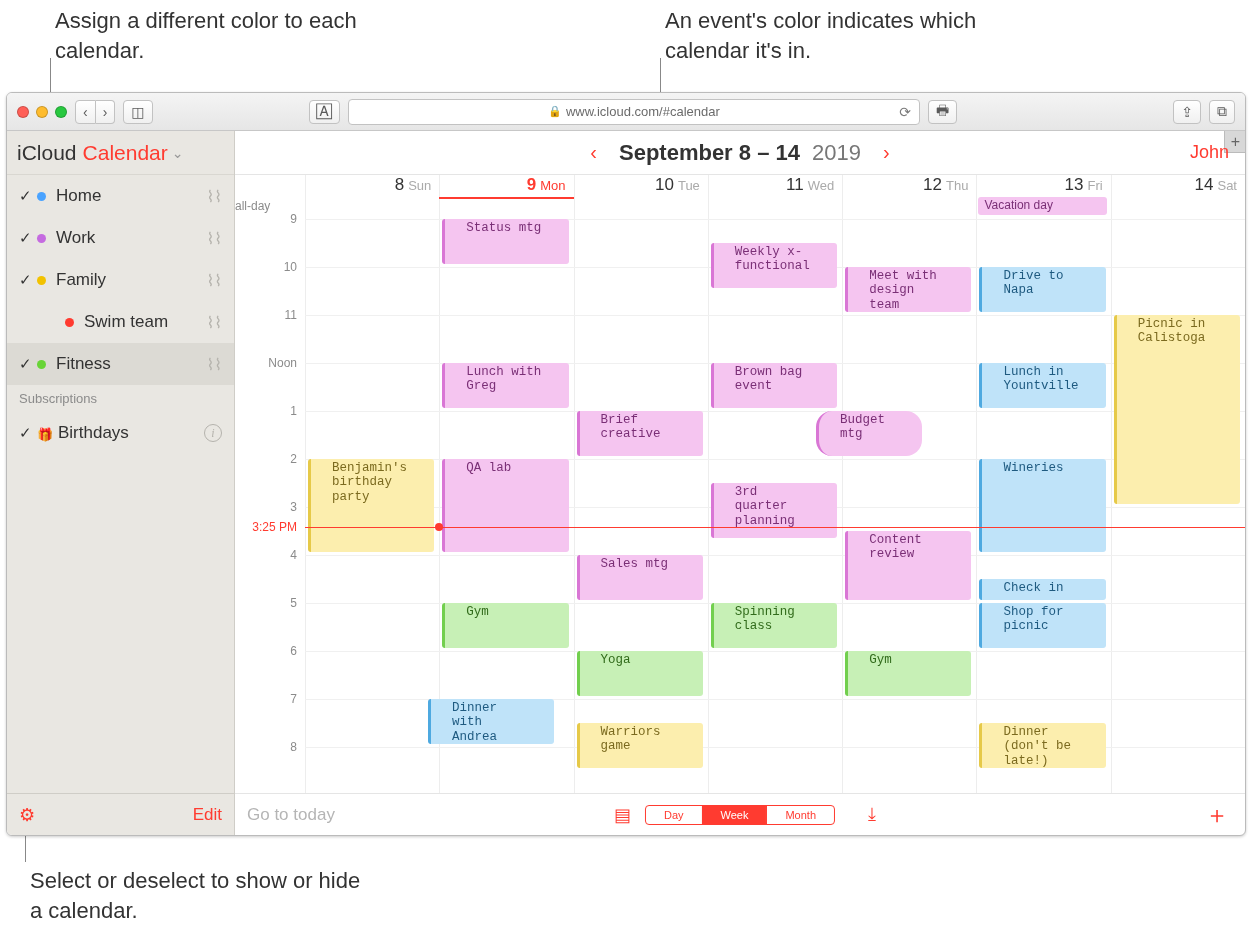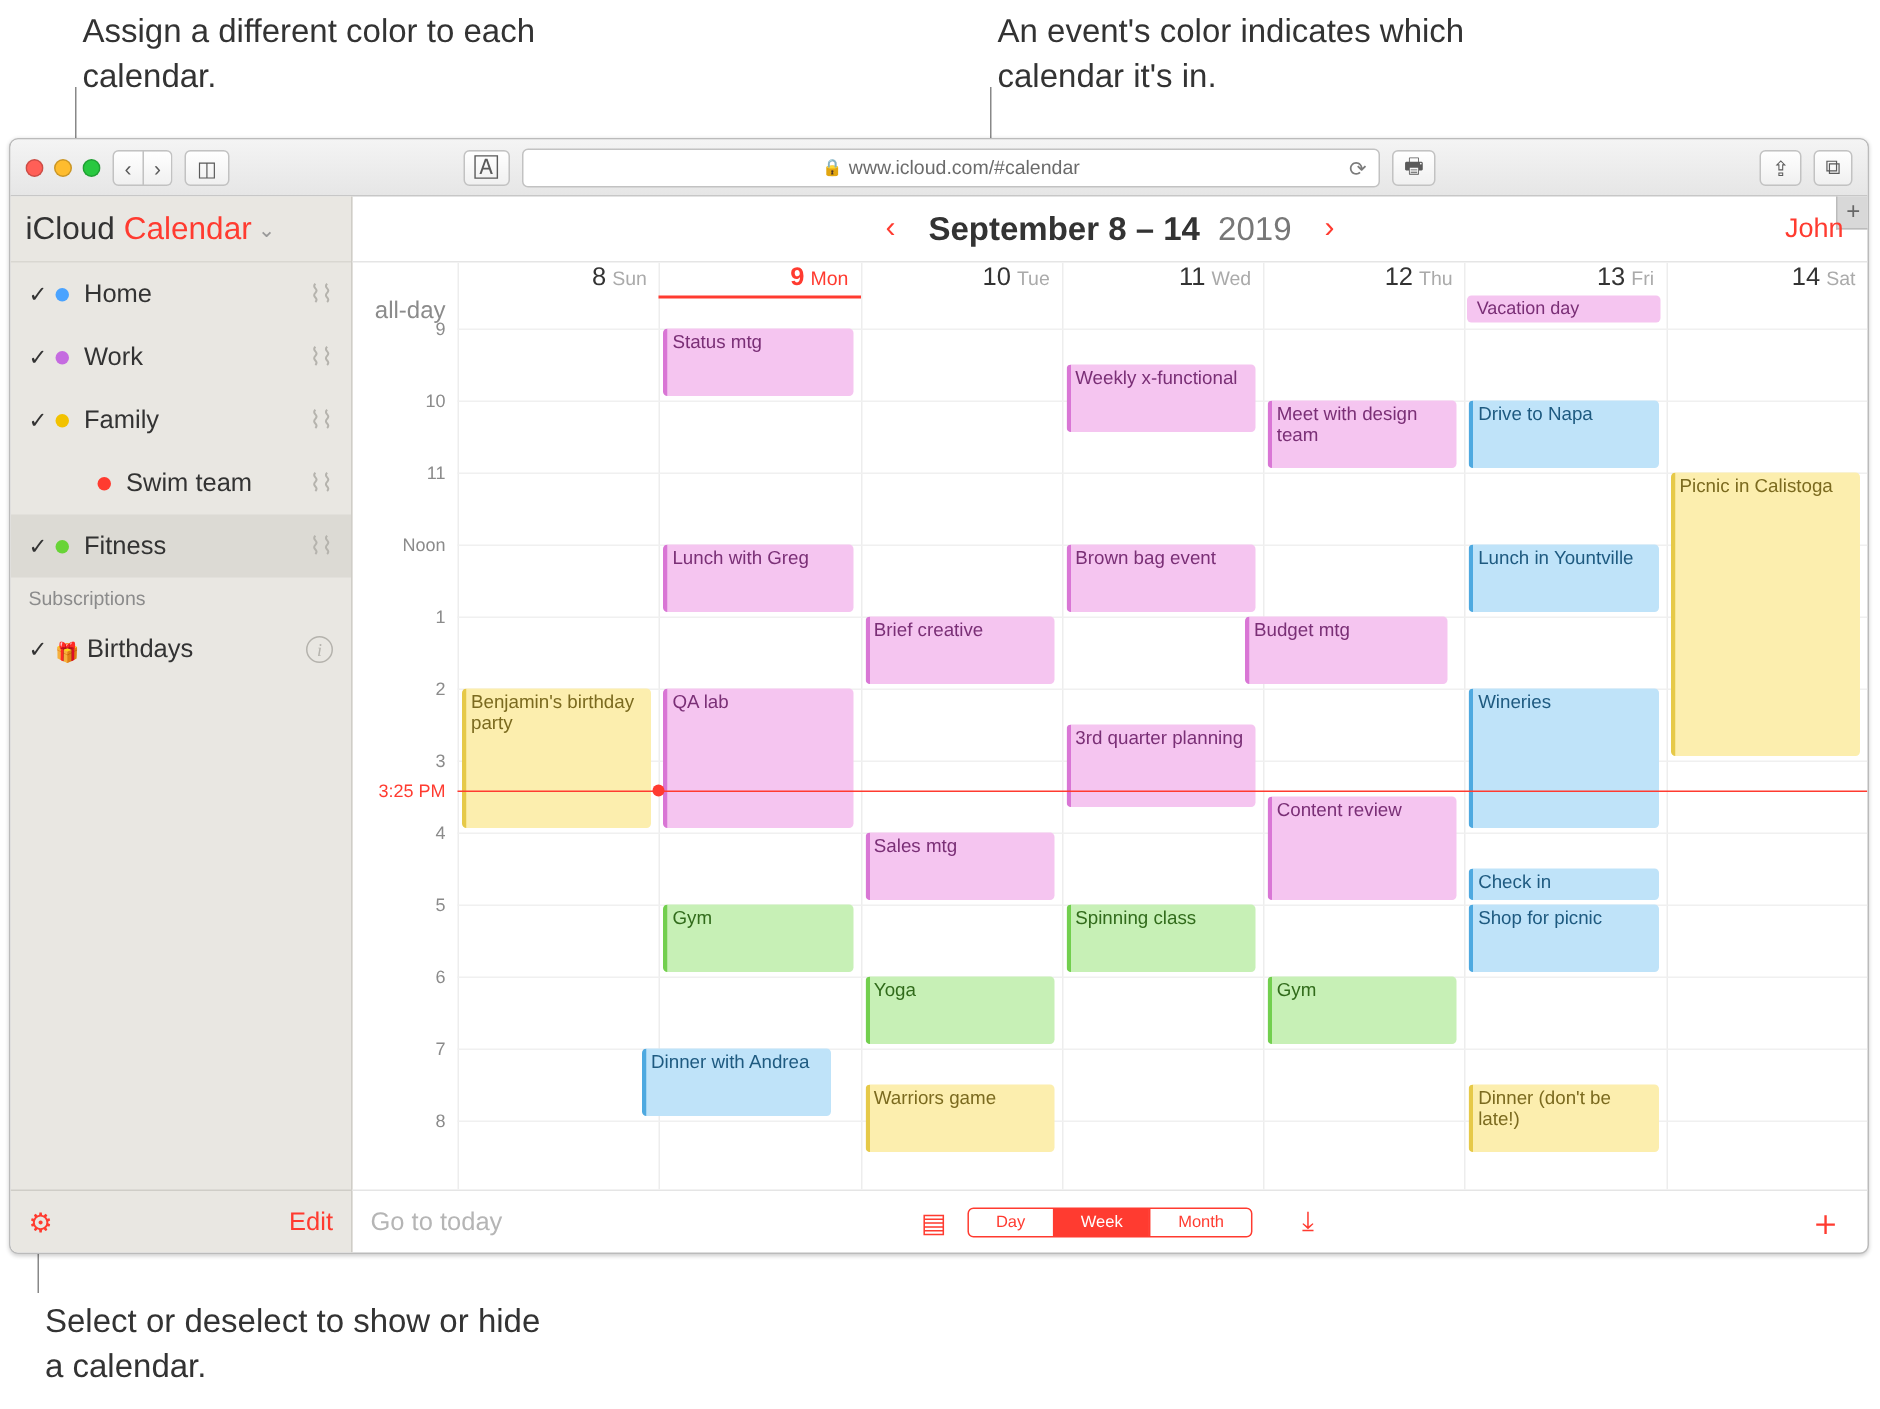--- a/index.html
+++ b/index.html
@@ -47,39 +47,39 @@
 .main { flex: 1; display: flex; flex-direction: column; position: relative; }
 .m-head { height: 44px; display: flex; align-items: center; position: relative; border-bottom: 1px solid #e5e5e5; }
 .m-title { position: absolute; left: 50%; transform: translateX(-50%); font-size: 22px; color: #333; display:flex; align-items:center; gap:16px;}
 .m-title .bold { font-weight: 600; }
 .m-title .year { font-weight: 300; color:#777; margin-left:6px;}
 .m-nav { color: #ff3b30; font-size: 20px; cursor:pointer; padding: 0 6px; }
 .m-user { position: absolute; right: 16px; color: #ff3b30; font-size: 18px; font-weight: 500; }
 
 .cal-area { flex: 1; display: flex; overflow: hidden; position: relative; }
 .time-col { width: 70px; flex-shrink: 0; position: relative; }
-.time-col .allday { position:absolute; top: 24px; width:100%; text-align:right; padding-right:8px; font-size:16px; color:#8b8b8b;}
+.time-col .allday { position:absolute; top: 24px; width:100%; padding-right:8px; font-size:12px; color:#8b8b8b;}
 .time-lbl { position: absolute; width: 100%; text-align: right; padding-right: 8px; font-size: 12px; color: #8b8b8b; }
 .now-lbl { position: absolute; width: 100%; text-align: right; padding-right: 8px; font-size: 12px; color: #ff3b30; font-weight: 500; }
 
 .grid { flex: 1; position: relative; }
 .day-col { position: absolute; top: 0; bottom: 0; border-left: 1px solid #ededed; }
 .day-head { position: absolute; top: 0; height: 22px; text-align: right; padding-right: 8px; font-size: 15px; display:flex; justify-content:flex-end; align-items:baseline; gap:4px;}
 .day-head .num { color: #333; font-size: 17px; }
 .day-head .dname { color: #aaa; font-size: 13px; }
 .day-head.today .num { color: #ff3b30; font-weight:600; }
 .day-head.today .dname { color: #ff3b30; }
 .today-line { position:absolute; top:22px; height:2px; background:#ff3b30; }
 .allday-ev { position:absolute; height:18px; font-size:12px; padding:1px 6px; border-radius:3px; overflow:hidden; white-space:nowrap; }
 
 .hour-line { position: absolute; left: 0; right: 0; height: 1px; background: #f0f0f0; }
 .now-line { position: absolute; left: 0; right: 0; height: 1px; background: #ff3b30; z-index: 5; }
 .now-dot { position: absolute; width: 8px; height: 8px; border-radius: 50%; background: #ff3b30; z-index: 6; }
 
-.event { position: absolute; border-radius: 3px; font-size: 12.5px; padding: 2px 3px; overflow: hidden; line-height: 1.15; border-left: 3px solid; cursor:pointer; }
+.event { position: absolute; border-radius: 3px; font-size: 12.5px; padding: 2px 21px; overflow: hidden; line-height: 1.15; border-left: 3px solid; cursor:pointer;font-family:Liberation Mono, monospace; }
 .ev-purple { background: #f5c5f0; border-left-color: #d976d5; color: #7a2f76; }
 .ev-yellow { background: #fceeae; border-left-color: #e6c948; color: #7b6a1f; }
 .ev-green  { background: #c7f0b6; border-left-color: #72cf4e; color: #316b1b; }
 .ev-blue   { background: #bfe3f9; border-left-color: #4ea9e0; color: #1e5a80; }
 
 .m-foot { height: 42px; border-top: 1px solid #e5e5e5; display: flex; align-items: center; padding: 0 12px; position:relative; }
 .gotoday { color: #b5b5b5; font-size: 17px; }
 .seg { display: flex; border: 1px solid #ff3b30; border-radius: 4px; overflow: hidden; position:absolute; left:50%; transform:translateX(-50%); }
 .seg-stack { position:absolute; left:calc(50% - 126px); color:#ff3b30; font-size:18px; }
 .seg div { font-size: 11px; padding: 3px 18px; color: #ff3b30; cursor:pointer; }
@@ -276,21 +276,21 @@
             <div class="event ev-blue" style="left: 123px; width: 126.286px; top: 524px; height: 45px;">Dinner with Andrea</div>
             <div class="event ev-purple" style="left: 271.571px; width: 126.286px; top: 236px; height: 45px;">Brief creative</div>
             <div class="event ev-purple" style="left: 271.571px; width: 126.286px; top: 380px; height: 45px;">Sales mtg</div>
             <div class="event ev-green" style="left: 271.571px; width: 126.286px; top: 476px; height: 45px;">Yoga</div>
             <div class="event ev-yellow" style="left: 271.571px; width: 126.286px; top: 548px; height: 45px;">Warriors game</div>
             <div class="event ev-purple" style="left: 405.857px; width: 126.286px; top: 68px; height: 45px;">Weekly x-functional</div>
             <div class="event ev-purple" style="left: 405.857px; width: 126.286px; top: 188px; height: 45px;">Brown bag event</div>
             <div class="event ev-purple" style="left: 405.857px; width: 126.286px; top: 308px; height: 55px;">3rd quarter planning</div>
             <div class="event ev-green" style="left: 405.857px; width: 126.286px; top: 428px; height: 45px;">Spinning class</div>
             <div class="event ev-purple" style="left: 540.143px; width: 126.286px; top: 92px; height: 45px;">Meet with design team</div>
-            <div class="event ev-purple" style="left: 525px; width: 135px; top: 236px; height: 45px;">Budget mtg</div>
+            <div class="event ev-purple" style="left: 511px; width: 106px; top: 236px; height: 45px; border-radius: 16px;">Budget mtg</div>
             <div class="event ev-purple" style="left: 540.143px; width: 126.286px; top: 356px; height: 69px;">Content review</div>
             <div class="event ev-green" style="left: 540.143px; width: 126.286px; top: 476px; height: 45px;">Gym</div>
             <div class="event ev-blue" style="left: 674.429px; width: 126.286px; top: 92px; height: 45px;">Drive to Napa</div>
             <div class="event ev-blue" style="left: 674.429px; width: 126.286px; top: 188px; height: 45px;">Lunch in Yountville</div>
             <div class="event ev-blue" style="left: 674.429px; width: 126.286px; top: 284px; height: 93px;">Wineries</div>
             <div class="event ev-blue" style="left: 674.429px; width: 126.286px; top: 404px; height: 21px;">Check in</div>
             <div class="event ev-blue" style="left: 674.429px; width: 126.286px; top: 428px; height: 45px;">Shop for picnic</div>
             <div class="event ev-yellow" style="left: 674.429px; width: 126.286px; top: 548px; height: 45px;">Dinner (don't be late!)</div>
             <div class="event ev-yellow" style="left: 808.714px; width: 126.286px; top: 140px; height: 189px;">Picnic in Calistoga</div>
             <div class="now-line" style="top: 352px;"></div>

